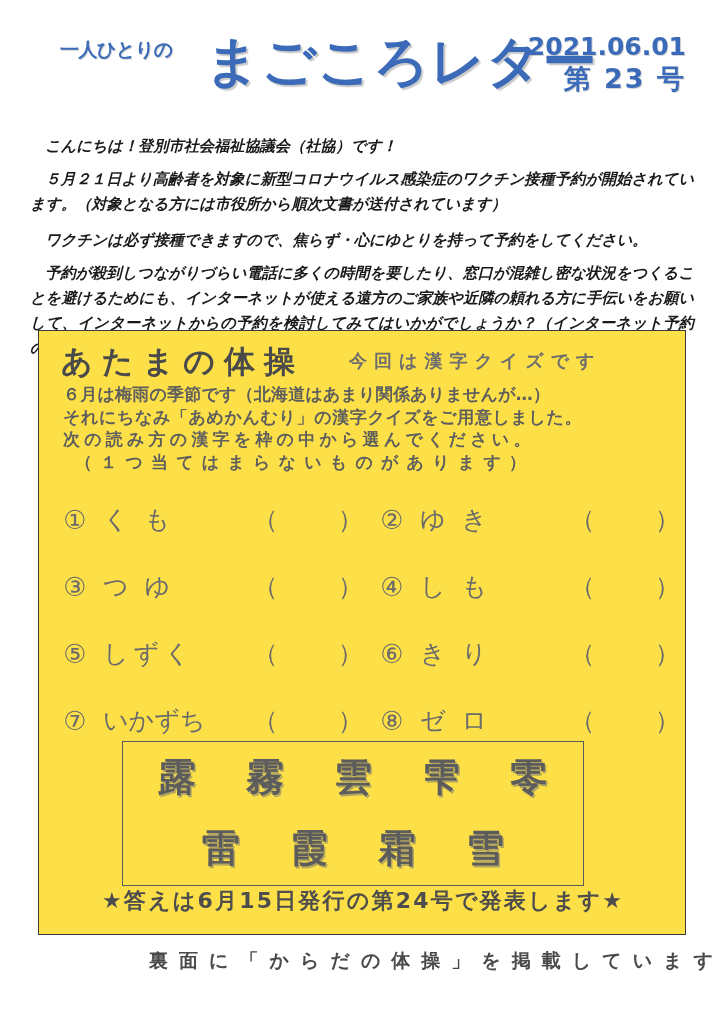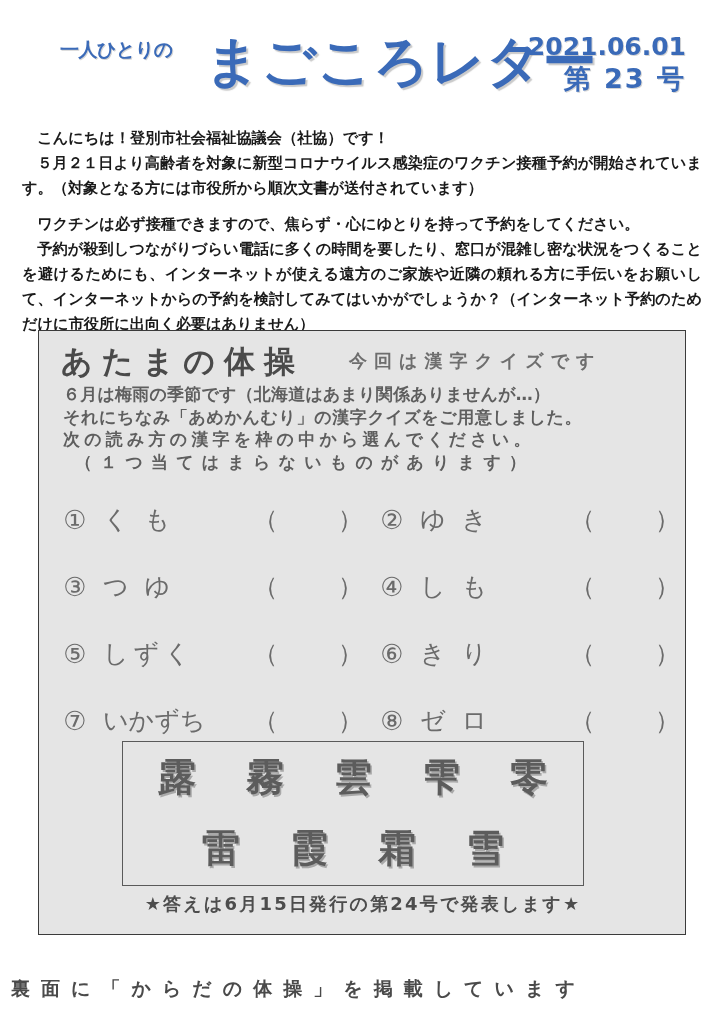--- a/index.html
+++ b/index.html
@@ -80,37 +80,38 @@
     position: absolute;
     left: 22px;
     top: 126px;
     width: 680px;
     font-size: 15.2px;
     line-height: 25.2px;
     color: #1a1a1a;
     font-weight: bold;
   }
   .article p {
-    margin: 0;
+    margin: 8px;
     text-align: justify;
     text-justify: inter-character;
+    font-style: italic;
   }
   .para-indent { text-indent: 1em; }
   .para-gap { margin-top: 10px !important; }
 
   
   .quizbox {
     position: absolute;
     left: 38px;
     top: 330px;
     width: 648px;
     height: 605px;
     border: 1.5px solid #3b3b3b;
     box-sizing: border-box;
-    background: #e5e5e5;
+    background: #fde047;
   }
 
   .quiz-head {
     position: absolute;
     left: 0;
     top: 10px;
     width: 648px;
     height: 40px;
     white-space: nowrap;
   }
@@ -217,33 +218,33 @@
     text-shadow: 1.5px 1.5px 0 rgba(120,120,120,0.55);
   }
 
   .quiz-footer {
     position: absolute;
     left: 0;
     bottom: 18px;
     width: 648px;
     text-align: center;
     color: #4d4d4d;
-    font-size: 18px;
+    font-size: 22px;
     font-weight: bold;
     letter-spacing: 2.2px;
     white-space: nowrap;
   }
 
   
   .page-footer {
     position: absolute;
     left: 0;
-    top: 976px;
+    top: 948px;
     width: 724px;
-    text-align: left;
+    text-align: right;
     color: #4a4a4a;
     font-size: 19px;
     font-weight: bold;
     letter-spacing: 11px;
     white-space: nowrap;
     padding-left: 11px;
     box-sizing: border-box;
   }
 </style>
 </head>

